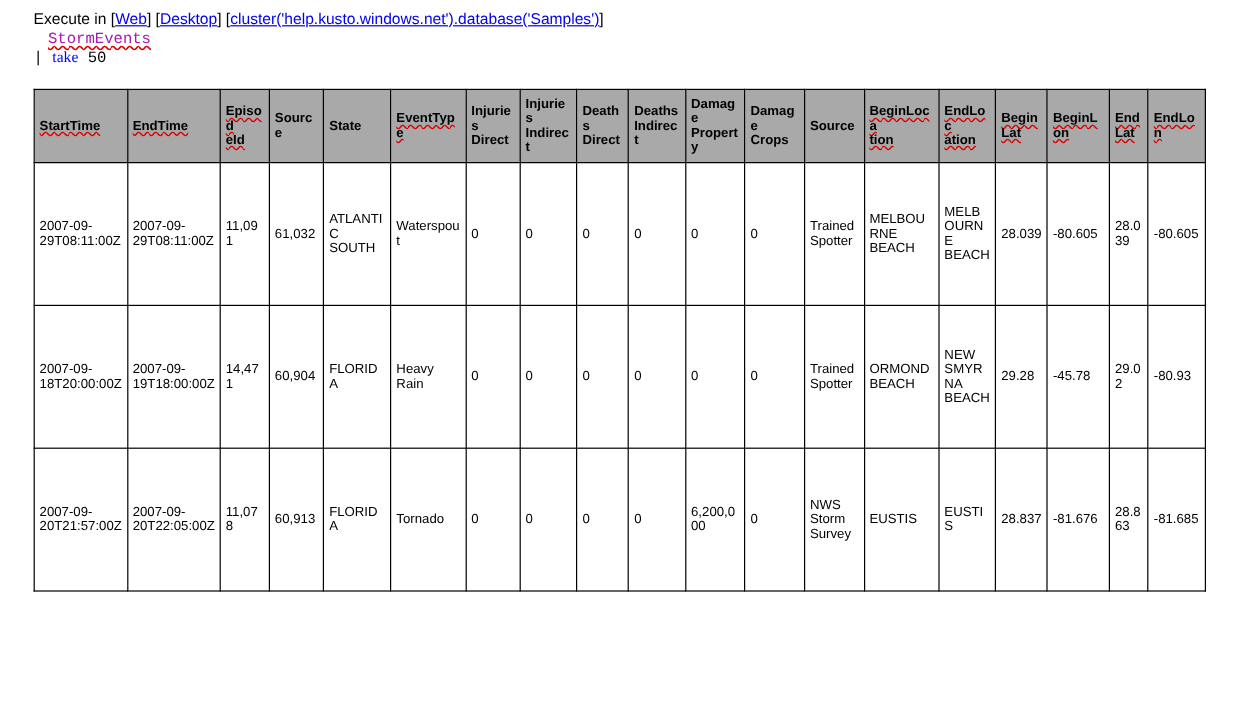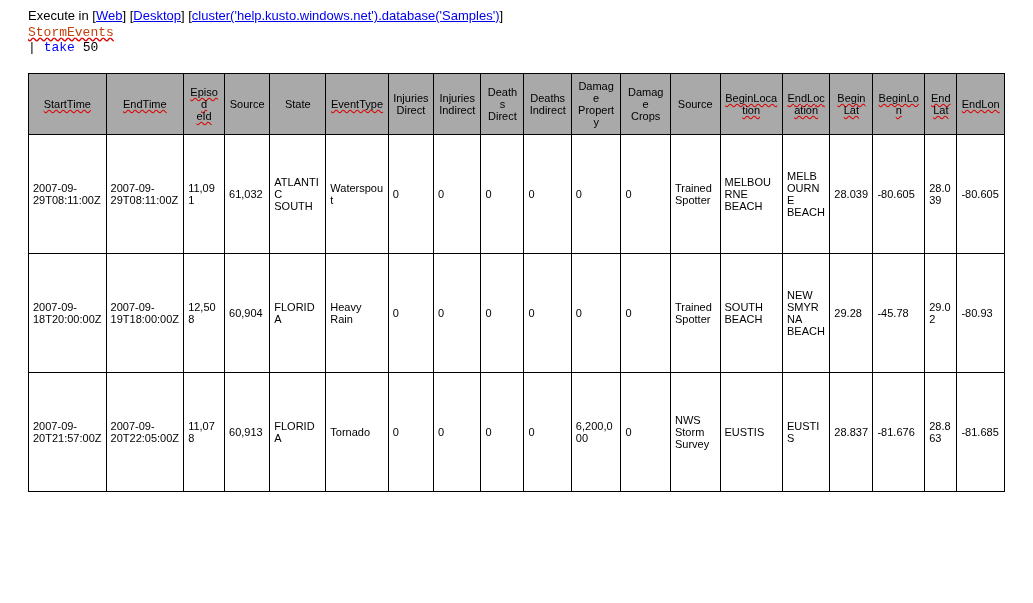--- a/index.html
+++ b/index.html
@@ -18,23 +18,23 @@
       text-decoration: underline;
       cursor: pointer;
       text-align: center;
     }
     .code-block {
       font-family: Consolas, "Courier New", monospace;
       font-size: 13px;
       margin-bottom: 18px;
     }
     .comment   { color: #008000; }
-    .ident     { color: #c2410c; }
+    .ident     { color: #a21caf; margin-left: 12px; }
     .pipe      { color: #000; }
-    .keyword   { color: #0000ff; }
+    .keyword   { color: #0000ff; font-family: Liberation Serif, serif; }
     .number    { color: #000; text-align: right; }
     .wavy-red  {
       text-decoration: underline wavy #d00;
       text-decoration-skip-ink: none;
     }
     table {
       border-collapse: collapse;
       width: 100%;
       table-layout: fixed;
     }
@@ -42,23 +42,23 @@
       border: 1px solid #000;
       padding: 4px 4px;
       font-size: 11px;
       text-align: left;
       vertical-align: middle;
       word-wrap: break-word;
       overflow-wrap: break-word;
     }
     th {
       background: #a9a9a9;
-      font-weight: normal;
+      font-weight: bold;
       height: 52px;
-      text-align: center;
+      text-align: left;
     }
     td {
       height: 110px;
     }
     .col-st   { width: 72px; }
     .col-et   { width: 72px; }
     .col-eid  { width: 38px; }
     .col-evid { width: 42px; }
     .col-state{ width: 52px; }
     .col-etype{ width: 58px; }
@@ -158,32 +158,32 @@
         <td>MELBOURNE BEACH</td>
         <td>MELBOURNE BEACH</td>
         <td>28.039</td>
         <td>-80.605</td>
         <td>28.039</td>
         <td>-80.605</td>
       </tr>
       <tr>
         <td>2007-09-18T20:00:00Z</td>
         <td>2007-09-19T18:00:00Z</td>
-        <td>12,508</td>
+        <td>14,471</td>
         <td>60,904</td>
         <td>FLORIDA</td>
         <td>Heavy Rain</td>
         <td>0</td>
         <td>0</td>
         <td>0</td>
         <td>0</td>
         <td>0</td>
         <td>0</td>
         <td>Trained Spotter</td>
-        <td>SOUTH BEACH</td>
+        <td>ORMOND BEACH</td>
         <td>NEW SMYRNA BEACH</td>
         <td>29.28</td>
         <td>-45.78</td>
         <td>29.02</td>
         <td>-80.93</td>
       </tr>
       <tr>
         <td>2007-09-20T21:57:00Z</td>
         <td>2007-09-20T22:05:00Z</td>
         <td>11,078</td>

